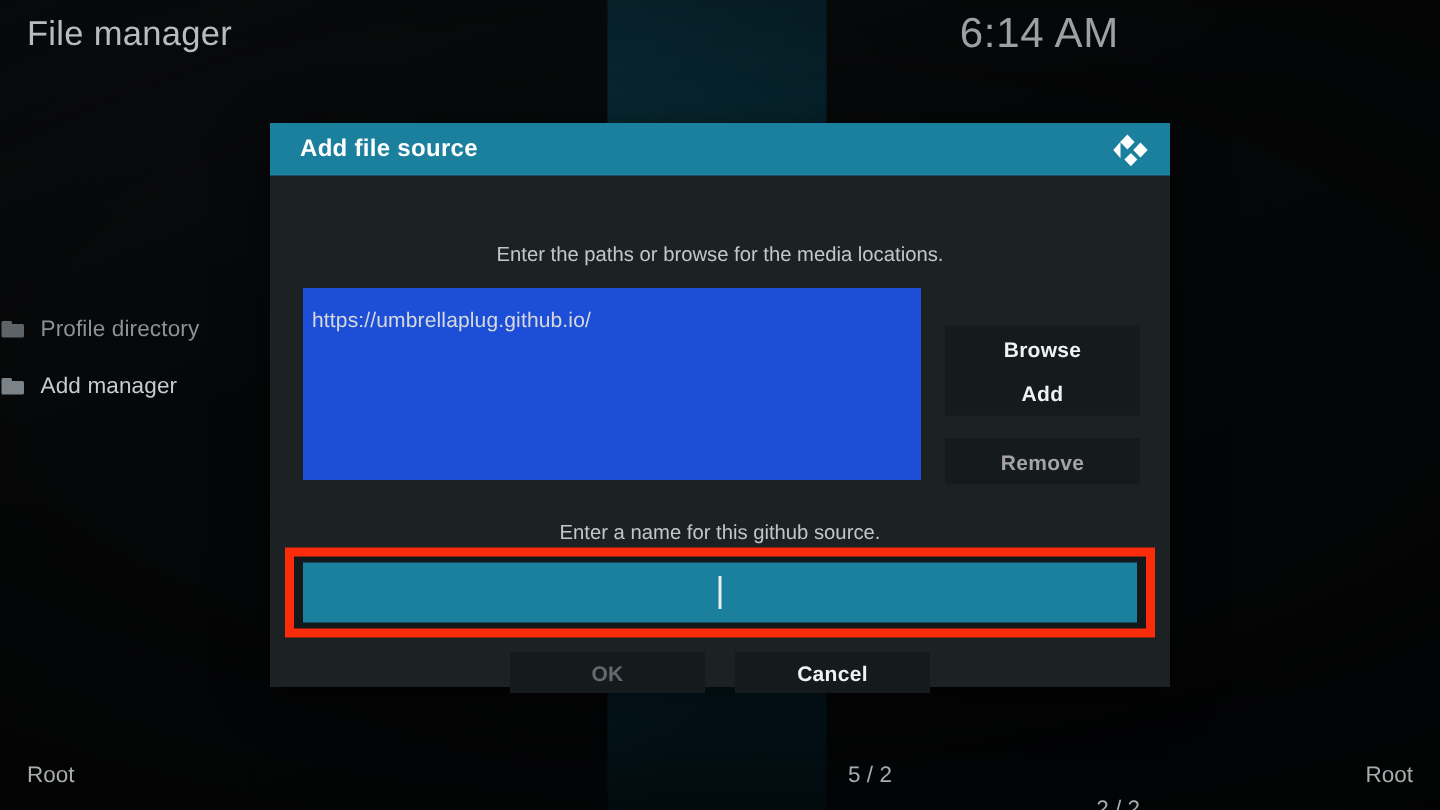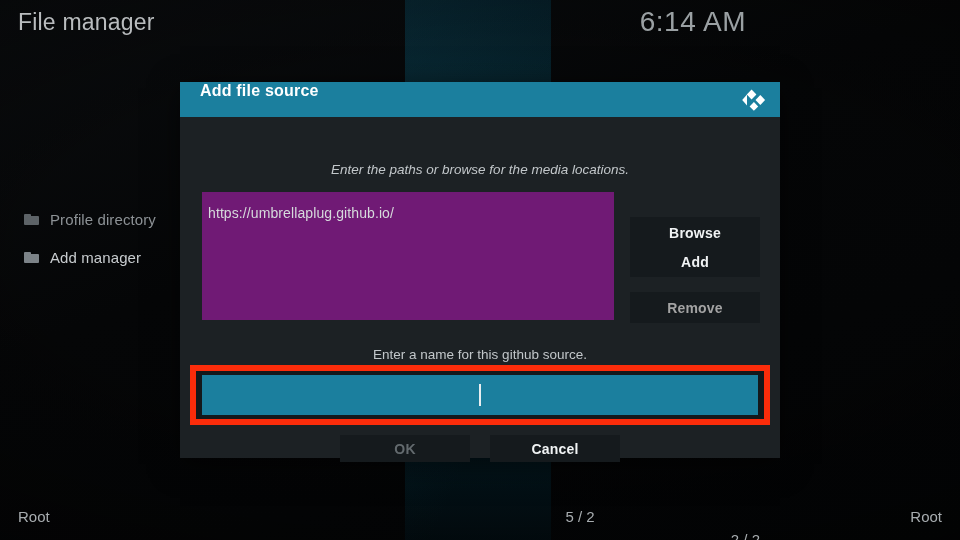--- a/index.html
+++ b/index.html
@@ -77,21 +77,21 @@
   
   .filelist {
     position: absolute;
     left: 0; top: 200px;
     width: 180px;
   }
   .file-row {
     display: flex;
     align-items: center;
     height: 38px;
-    padding-left: 24px;
+    padding-left: 1px;
     gap: 11px;
   }
   .folder-icon {
     width: 15px; height: 11px;
     position: relative;
     flex: 0 0 auto;
   }
   .folder-icon::before {
     content: "";
     position: absolute;
@@ -124,20 +124,21 @@
     left: 180px; top: 82px;
     width: 600px; height: 376px;
     background: #1c2124;
     box-shadow: 0 6px 28px rgba(0,0,0,.55);
   }
   .dialog-header {
     position: relative;
     height: 35px;
     background: #1b7f9e;
     display: flex;
+    align-items: center;
   }
   .dialog-title {
     margin-left: 20px;
     font-size: 16px;
     color: #ffffff;
     font-weight: 600;
     letter-spacing: .2px;
   }
   .kodi-logo {
     position: absolute;
@@ -147,28 +148,28 @@
 
   .dialog-body { position: relative; height: 341px; }
 
   .hint {
     position: absolute;
     left: 0; width: 600px;
     text-align: center;
     font-size: 13.5px;
     color: #c2c7ca;
   }
-  .hint-paths { top: 45px; font-style: italic; }
+  .hint-paths { top: 45px; }
   .hint-name  { top: 230px; }
 
   .path-box {
     position: absolute;
     left: 22px; top: 75px;
     width: 412px; height: 128px;
-    background: #701a75;
+    background: #1d4ed8;
     padding: 13px 0 0 6px;
   }
   .path-text {
     font-size: 14px;
     color: #d6dadc;
     letter-spacing: .1px;
   }
 
   .side-btn {
     position: absolute;

